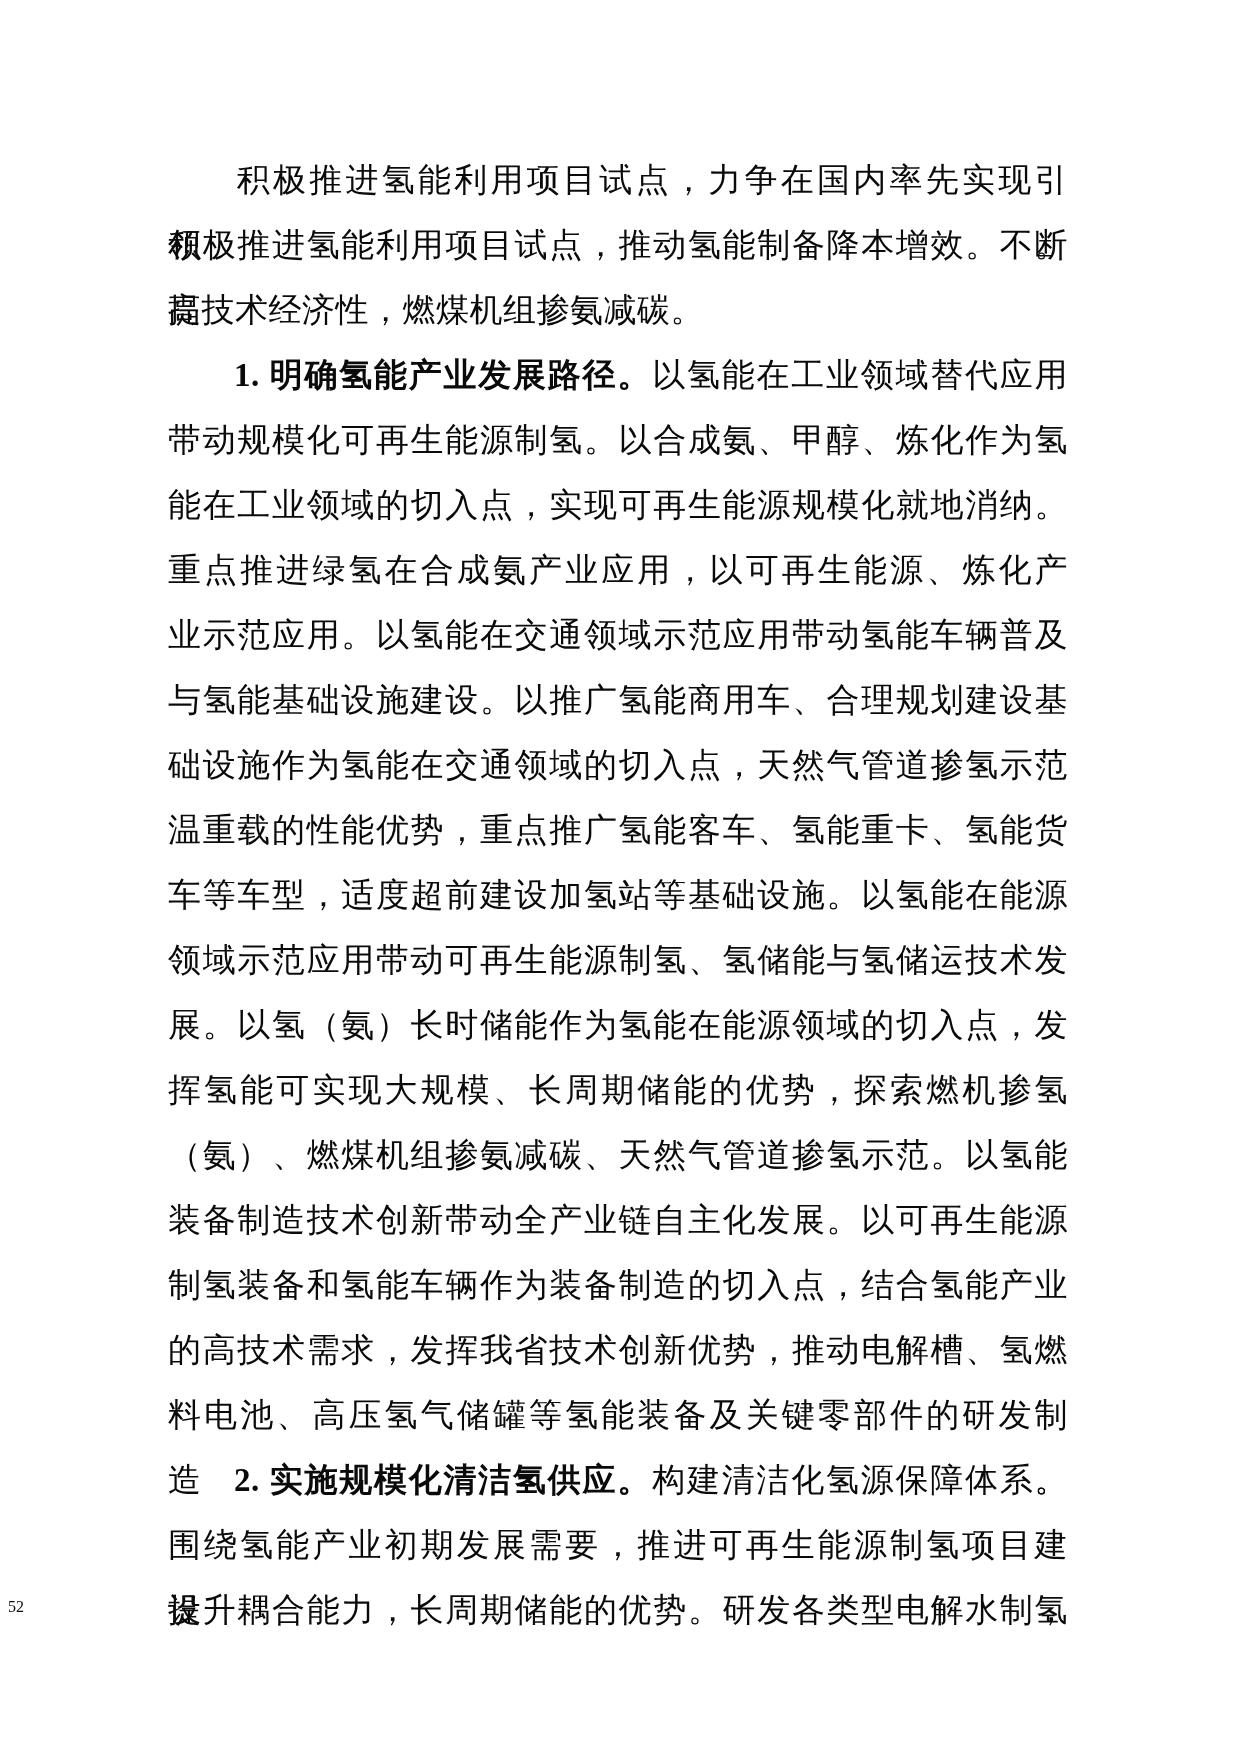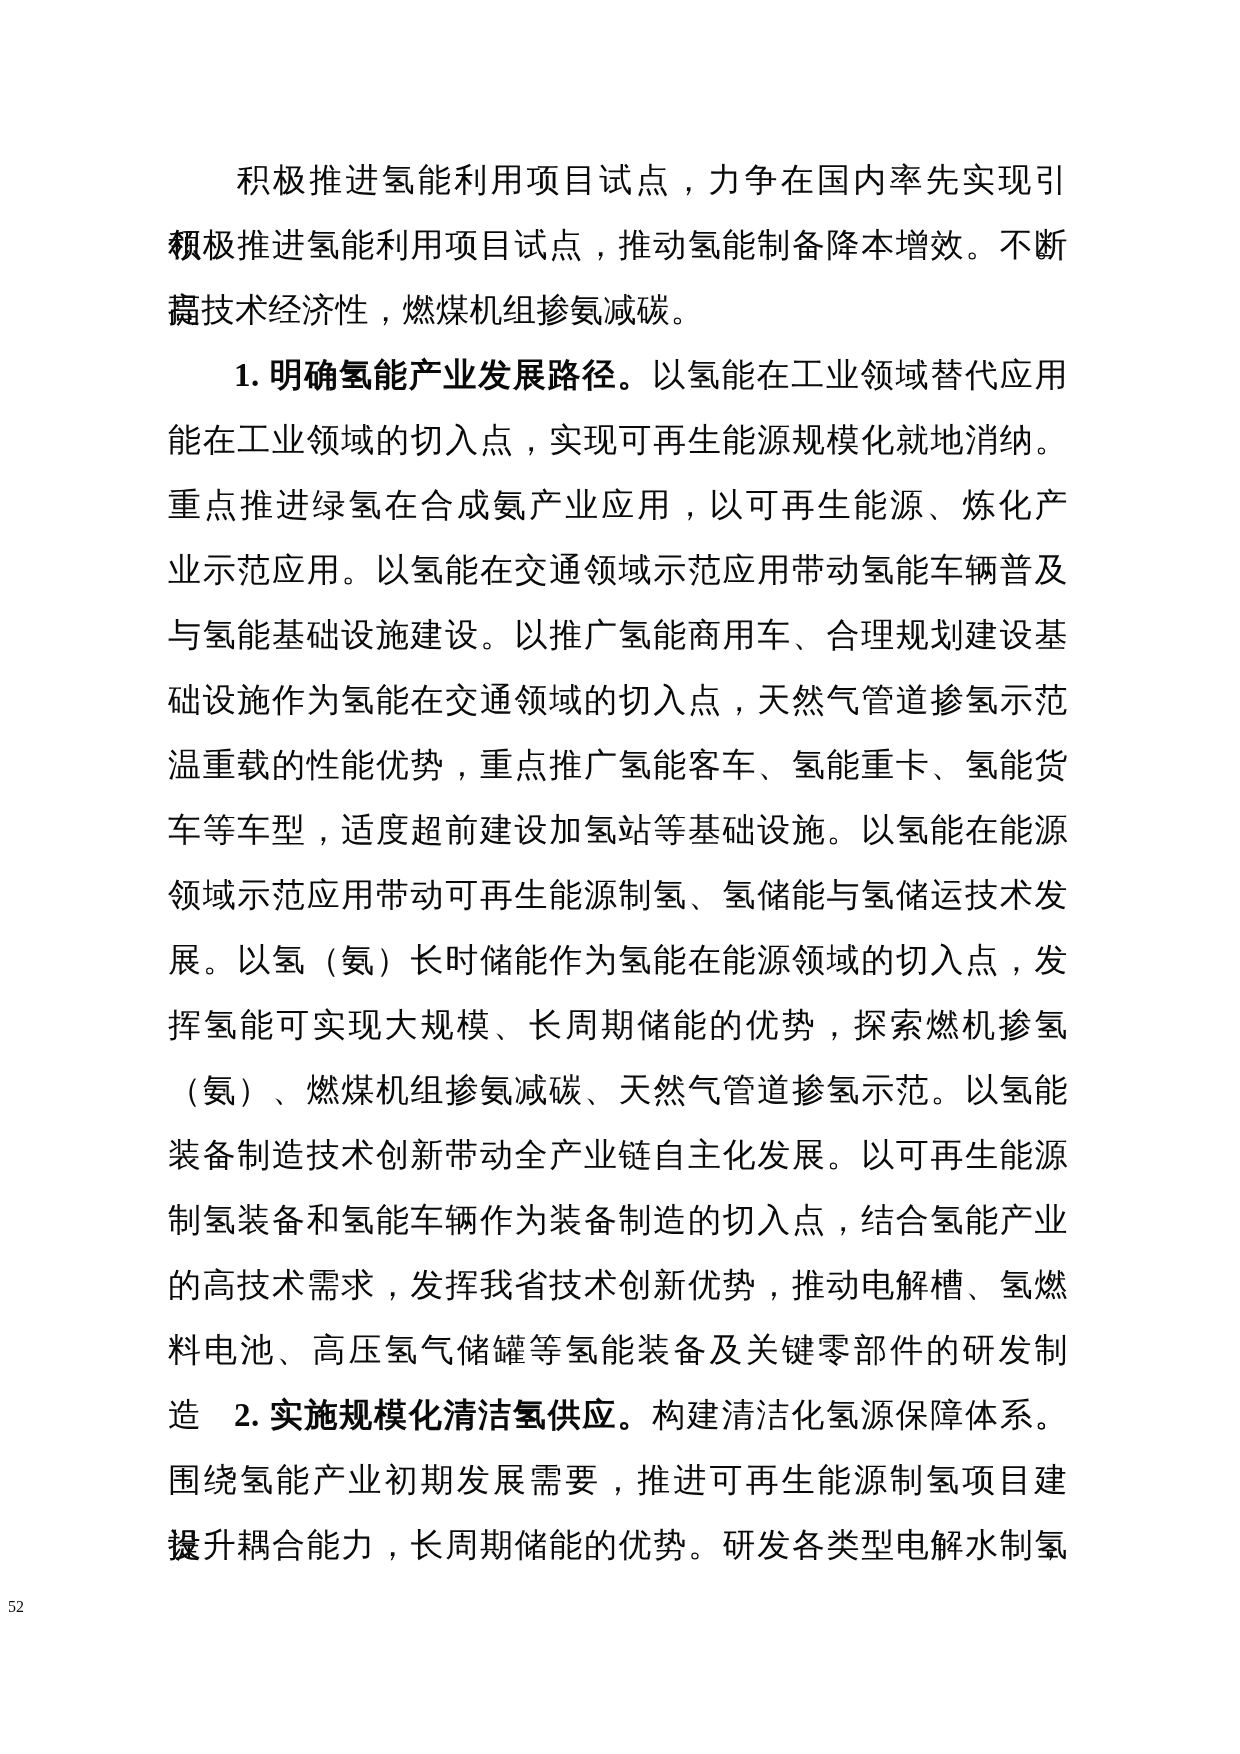--- a/index.html
+++ b/index.html
@@ -58,20 +58,21 @@
 </style>
 </head>
 <body>
 
 <div class="page">
   <div class="textblock" id="lines-container">
       <div class="line"><span class="indent"></span><span>积极推进氢能利用项目试点，力争在国内率先实现引领。</span></div>
       <div class="line"><span>积极推进氢能利用项目试点，推动氢能制备降本增效。不断提</span></div>
       <div class="line no-just"><span>高技术经济性，燃煤机组掺氨减碳。</span></div>
       <div class="line"><span class="indent"></span><b>1. 明确氢能产业发展路径。</b><span>以氢能在工业领域替代应用</span></div>
+      <div class="line"><span>带动规模化可再生能源制氢。以合成氨、甲醇、炼化作为氢</span></div>
       <div class="line"><span>能在工业领域的切入点，实现可再生能源规模化就地消纳。</span></div>
       <div class="line"><span>重点推进绿氢在合成氨产业应用，以可再生能源、炼化产</span></div>
       <div class="line"><span>业示范应用。以氢能在交通领域示范应用带动氢能车辆普及</span></div>
       <div class="line"><span>与氢能基础设施建设。以推广氢能商用车、合理规划建设基</span></div>
       <div class="line"><span>础设施作为氢能在交通领域的切入点，天然气管道掺氢示范</span></div>
       <div class="line"><span>温重载的性能优势，重点推广氢能客车、氢能重卡、氢能货</span></div>
       <div class="line"><span>车等车型，适度超前建设加氢站等基础设施。以氢能在能源</span></div>
       <div class="line"><span>领域示范应用带动可再生能源制氢、氢储能与氢储运技术发</span></div>
       <div class="line"><span>展。以氢（氨）长时储能作为氢能在能源领域的切入点，发</span></div>
       <div class="line"><span>挥氢能可实现大规模、长周期储能的优势，探索燃机掺氢</span></div>

